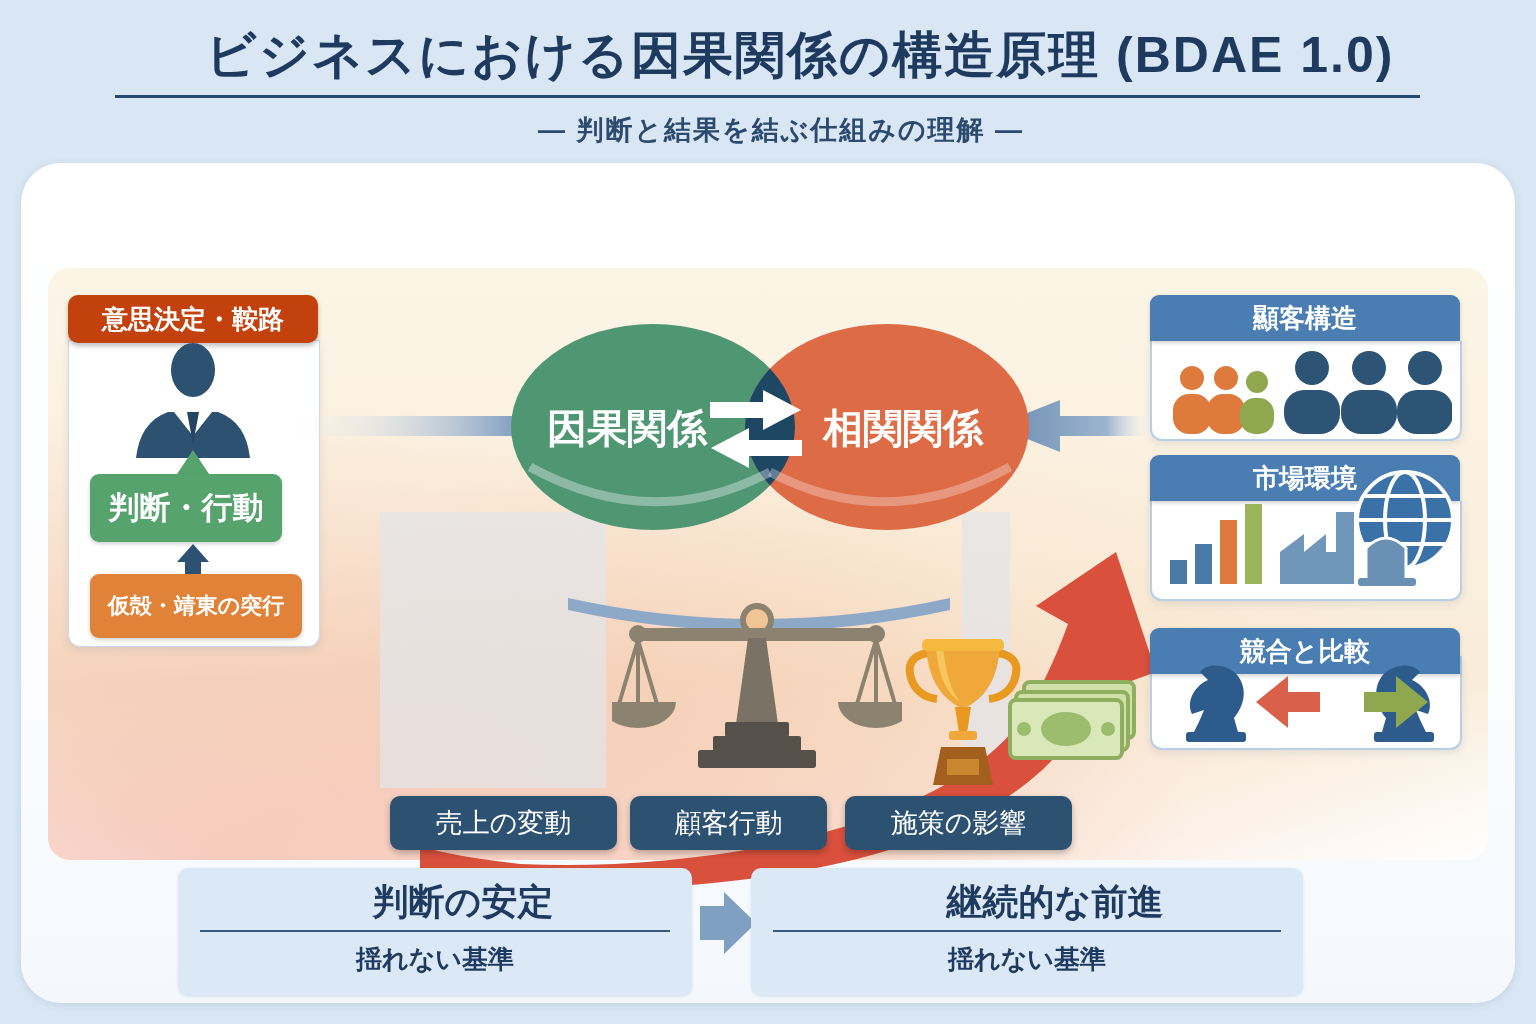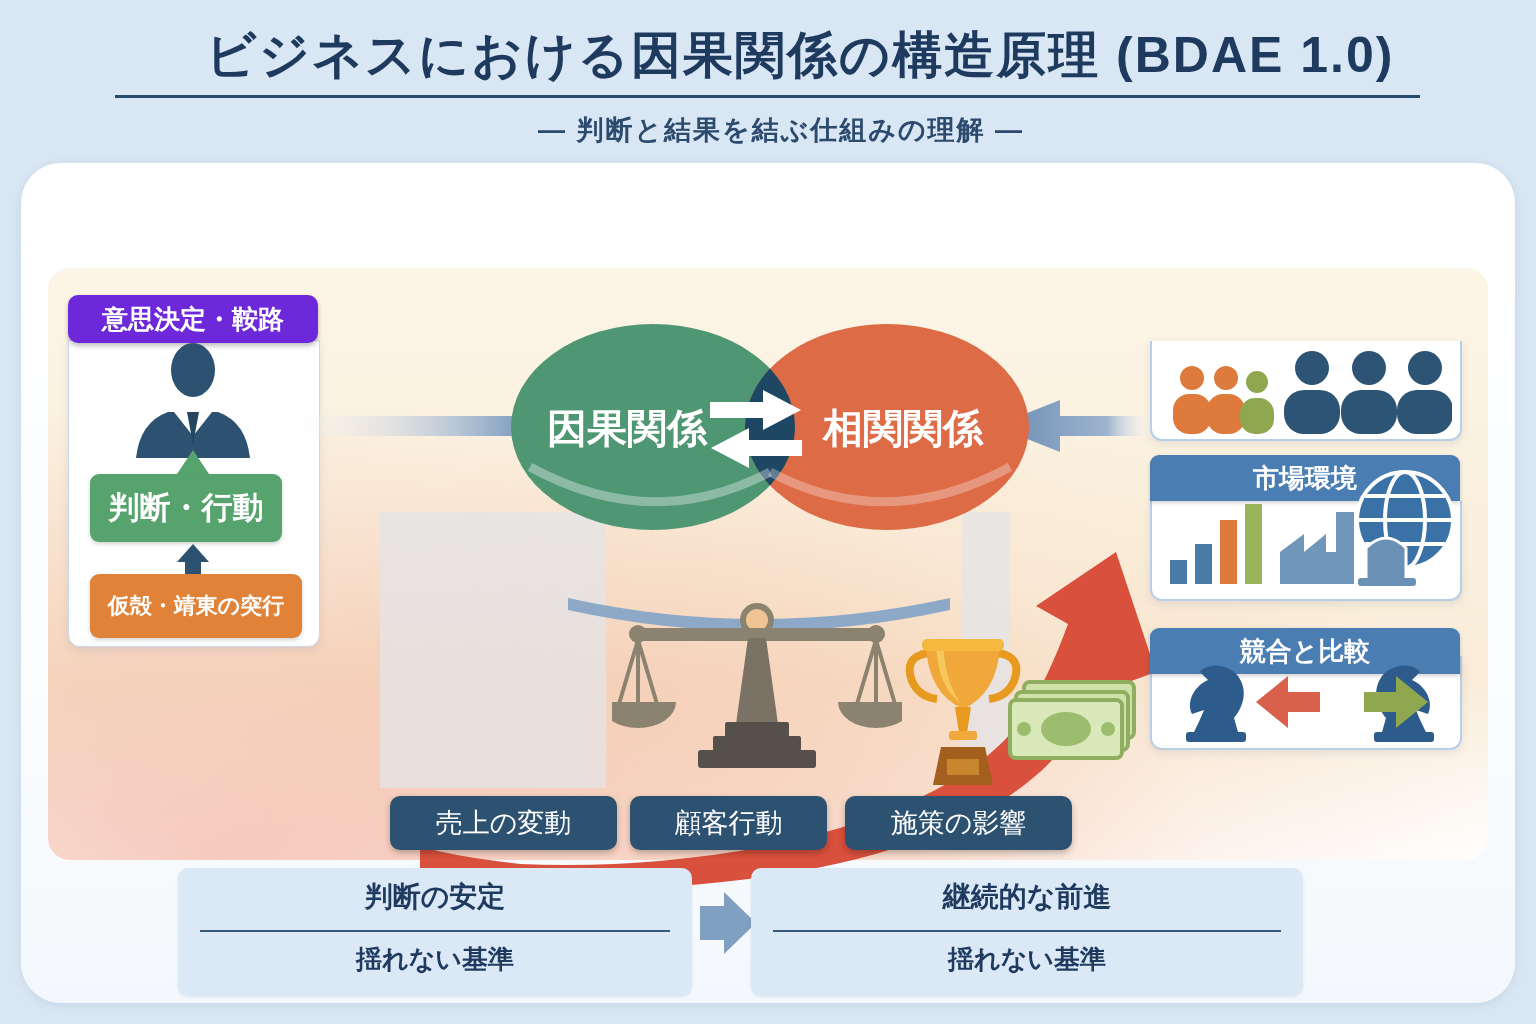--- a/index.html
+++ b/index.html
@@ -37,21 +37,21 @@
       radial-gradient(ellipse at 55% 115%, rgba(240,170,120,.30), rgba(240,170,120,0) 60%),
       linear-gradient(180deg,#fcf5e6 0%,#f9ecd9 70%,#ffffff 100%);
   }
   .backdrop-band{background:#e3e4e8;opacity:.75;}
   .band-left{left:380px;top:512px;width:226px;height:276px;}
   .band-right{left:962px;top:512px;width:48px;height:276px;}
 
   
   .decision-header{
     left:68px;top:295px;width:250px;height:48px;border-radius:10px;
-    background:#6d28d9;color:#fff;font-size:26px;font-weight:bold;
+    background:#c2410c;color:#fff;font-size:26px;font-weight:bold;
     display:flex;align-items:center;justify-content:center;
     box-shadow:0 3px 5px rgba(0,0,0,.25);z-index:3;
   }
   .decision-body{
     left:68px;top:340px;width:250px;height:305px;
     background:#fff;border:1px solid #c9d9ea;border-radius:0 0 12px 12px;
     box-shadow:0 3px 8px rgba(60,90,130,.12);z-index:2;
   }
   .judgment-box{
     left:90px;top:474px;width:192px;height:68px;border-radius:9px;
@@ -104,21 +104,21 @@
     font-size:27px;font-weight:normal;display:flex;align-items:center;justify-content:center;
     box-shadow:0 3px 6px rgba(0,0,0,.25);z-index:6;
   }
 
   
   .outcome-box{
     top:868px;height:128px;border-radius:10px;background:#dbe8f6;z-index:5;
     box-shadow:0 1px 3px rgba(90,120,160,.15);
   }
   .outcome-title{position:absolute;left:0;top:10px;width:100%;text-align:center;
-    font-size:28px;font-weight:bold;color:#1e3a5f;}
+    font-size:36px;font-weight:bold;color:#1e3a5f;padding-left:28px;}
   .outcome-divider{position:absolute;left:22px;right:22px;top:62px;height:2px;background:#3a5a7d;}
   .outcome-sub{position:absolute;left:0;top:74px;width:100%;text-align:center;
     font-size:26px;font-weight:bold;color:#1e3a5f;}
   .outcome-arrow-shaft{left:700px;top:906px;width:24px;height:34px;background:#7fa0c0;z-index:5;}
   .outcome-arrow-head{
     left:724px;top:892px;width:0;height:0;z-index:5;
     border-top:31px solid transparent;border-bottom:31px solid transparent;
     border-left:32px solid #7fa0c0;
   }
   svg{display:block;}
@@ -234,20 +234,21 @@
 
   <svg class="abs" style="left:1008px;top:680px;z-index:4;" width="130" height="82" viewBox="0 0 130 82">
     <rect x="16" y="2" width="110" height="56" rx="6" fill="#cfe0a8" stroke="#8fae5f" stroke-width="4"></rect>
     <rect x="8" y="12" width="112" height="58" rx="6" fill="#cfe0a8" stroke="#8fae5f" stroke-width="4"></rect>
     <rect x="2" y="20" width="112" height="58" rx="6" fill="#d9e8b8" stroke="#8fae5f" stroke-width="4"></rect>
     <ellipse cx="58" cy="49" rx="25" ry="17" fill="#9cbd6e"></ellipse>
     <circle cx="16" cy="49" r="7" fill="#9cbd6e"></circle>
     <circle cx="100" cy="49" r="7" fill="#9cbd6e"></circle>
   </svg>
 
+  <div class="abs rc-header" style="left:1150px;top:295px;">顯客構造</div>
   <div class="abs rc-body" style="left:1150px;top:341px;height:98px;"></div>
   <svg class="abs" style="left:1162px;top:348px;z-index:5;" width="290" height="86" viewBox="0 0 290 86">
     <circle cx="30" cy="30" r="12" fill="#dd7a3c"></circle>
     <rect x="11" y="46" width="38" height="40" rx="16" fill="#dd7a3c"></rect>
     <circle cx="64" cy="30" r="12" fill="#dd7a3c"></circle>
     <rect x="45" y="46" width="38" height="40" rx="16" fill="#dd7a3c"></rect>
     <circle cx="95" cy="34" r="11" fill="#8fa84f"></circle>
     <rect x="78" y="50" width="34" height="36" rx="15" fill="#8fa84f"></rect>
     <circle cx="150" cy="20" r="17" fill="#2d5475"></circle>
     <rect x="122" y="42" width="56" height="44" rx="20" fill="#2d5475"></rect>

